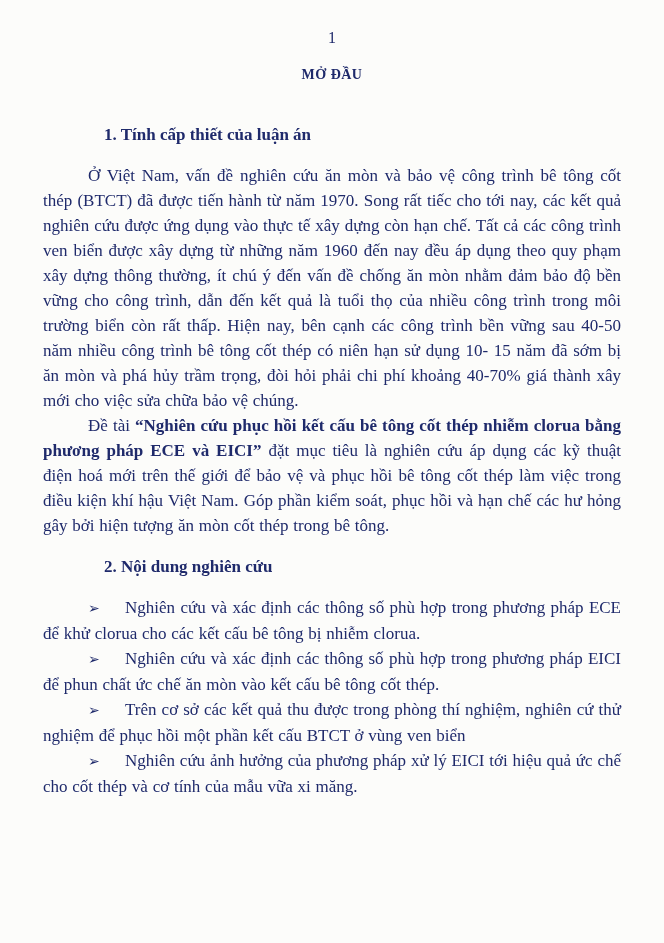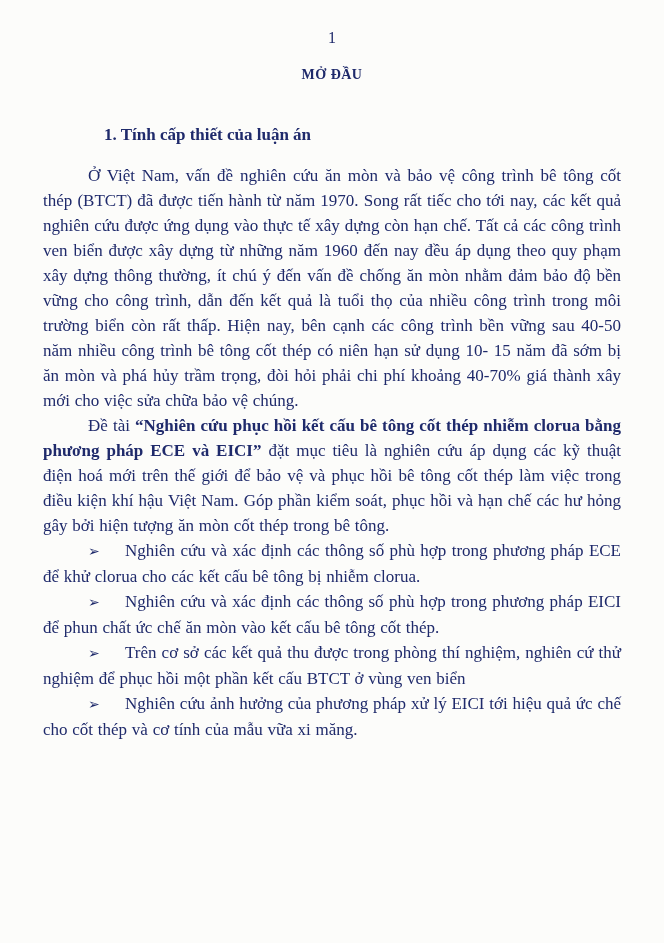--- a/index.html
+++ b/index.html
@@ -66,20 +66,21 @@
   <p class="page-number">1</p>
 
   <h1 class="doc-title">MỞ ĐẦU</h1>
 
   <h2 class="heading">1. Tính cấp thiết của luận án</h2>
 
   <p class="para"><span>Ở Việt Nam, vấn đề nghiên cứu ăn mòn và bảo vệ công trình bê tông cốt thép (BTCT) đã được tiến hành từ năm 1970. Song rất tiếc cho tới nay, các kết quả nghiên cứu được ứng dụng vào thực tế xây dựng còn hạn chế. Tất cả các công trình ven biển được xây dựng từ những năm 1960 đến nay đều áp dụng theo quy phạm xây dựng thông thường, ít chú ý đến vấn đề chống ăn mòn nhằm đảm bảo độ bền vững cho công trình, dẫn đến kết quả là tuổi thọ của nhiều công trình trong môi trường biển còn rất thấp. Hiện nay, bên cạnh các công trình bền vững sau 40-50 năm nhiều công trình bê tông cốt thép có niên hạn sử dụng 10- 15 năm đã sớm bị ăn mòn và phá hủy trầm trọng, đòi hỏi phải chi phí khoảng 40-70% giá thành xây mới cho việc sửa chữa bảo vệ chúng.</span></p>
 
   <p class="para"><span>Đề tài </span><span class="emph">“Nghiên cứu phục hồi kết cấu bê tông cốt thép nhiễm clorua bằng phương pháp ECE và EICI”</span><span> đặt mục tiêu là nghiên cứu áp dụng các kỹ thuật điện hoá mới trên thế giới để bảo vệ và phục hồi bê tông cốt thép làm việc trong điều kiện khí hậu Việt Nam. Góp phần kiểm soát, phục hồi và hạn chế các hư hỏng gây bởi hiện tượng ăn mòn cốt thép trong bê tông.</span></p>
 
+  <h2 class="heading">2. Nội dung nghiên cứu</h2>
 
   <p class="para"><span class="bullet-glyph">➢</span><span>Nghiên cứu và xác định các thông số phù hợp trong phương pháp ECE để khử clorua cho các kết cấu bê tông bị nhiễm clorua.</span></p>
 
 
   <p class="para"><span class="bullet-glyph">➢</span><span>Nghiên cứu và xác định các thông số phù hợp trong phương pháp EICI để phun chất ức chế ăn mòn vào kết cấu bê tông cốt thép.</span></p>
 
   <p class="para"><span class="bullet-glyph">➢</span><span>Trên cơ sở các kết quả thu được trong phòng thí nghiệm, nghiên cứ thử nghiệm để phục hồi một phần kết cấu BTCT ở vùng ven biển</span></p>
 
   <p class="para"><span class="bullet-glyph">➢</span><span>Nghiên cứu ảnh hưởng của phương pháp xử lý EICI tới hiệu quả ức chế cho cốt thép và cơ tính của mẫu vữa xi măng.</span></p>
 

